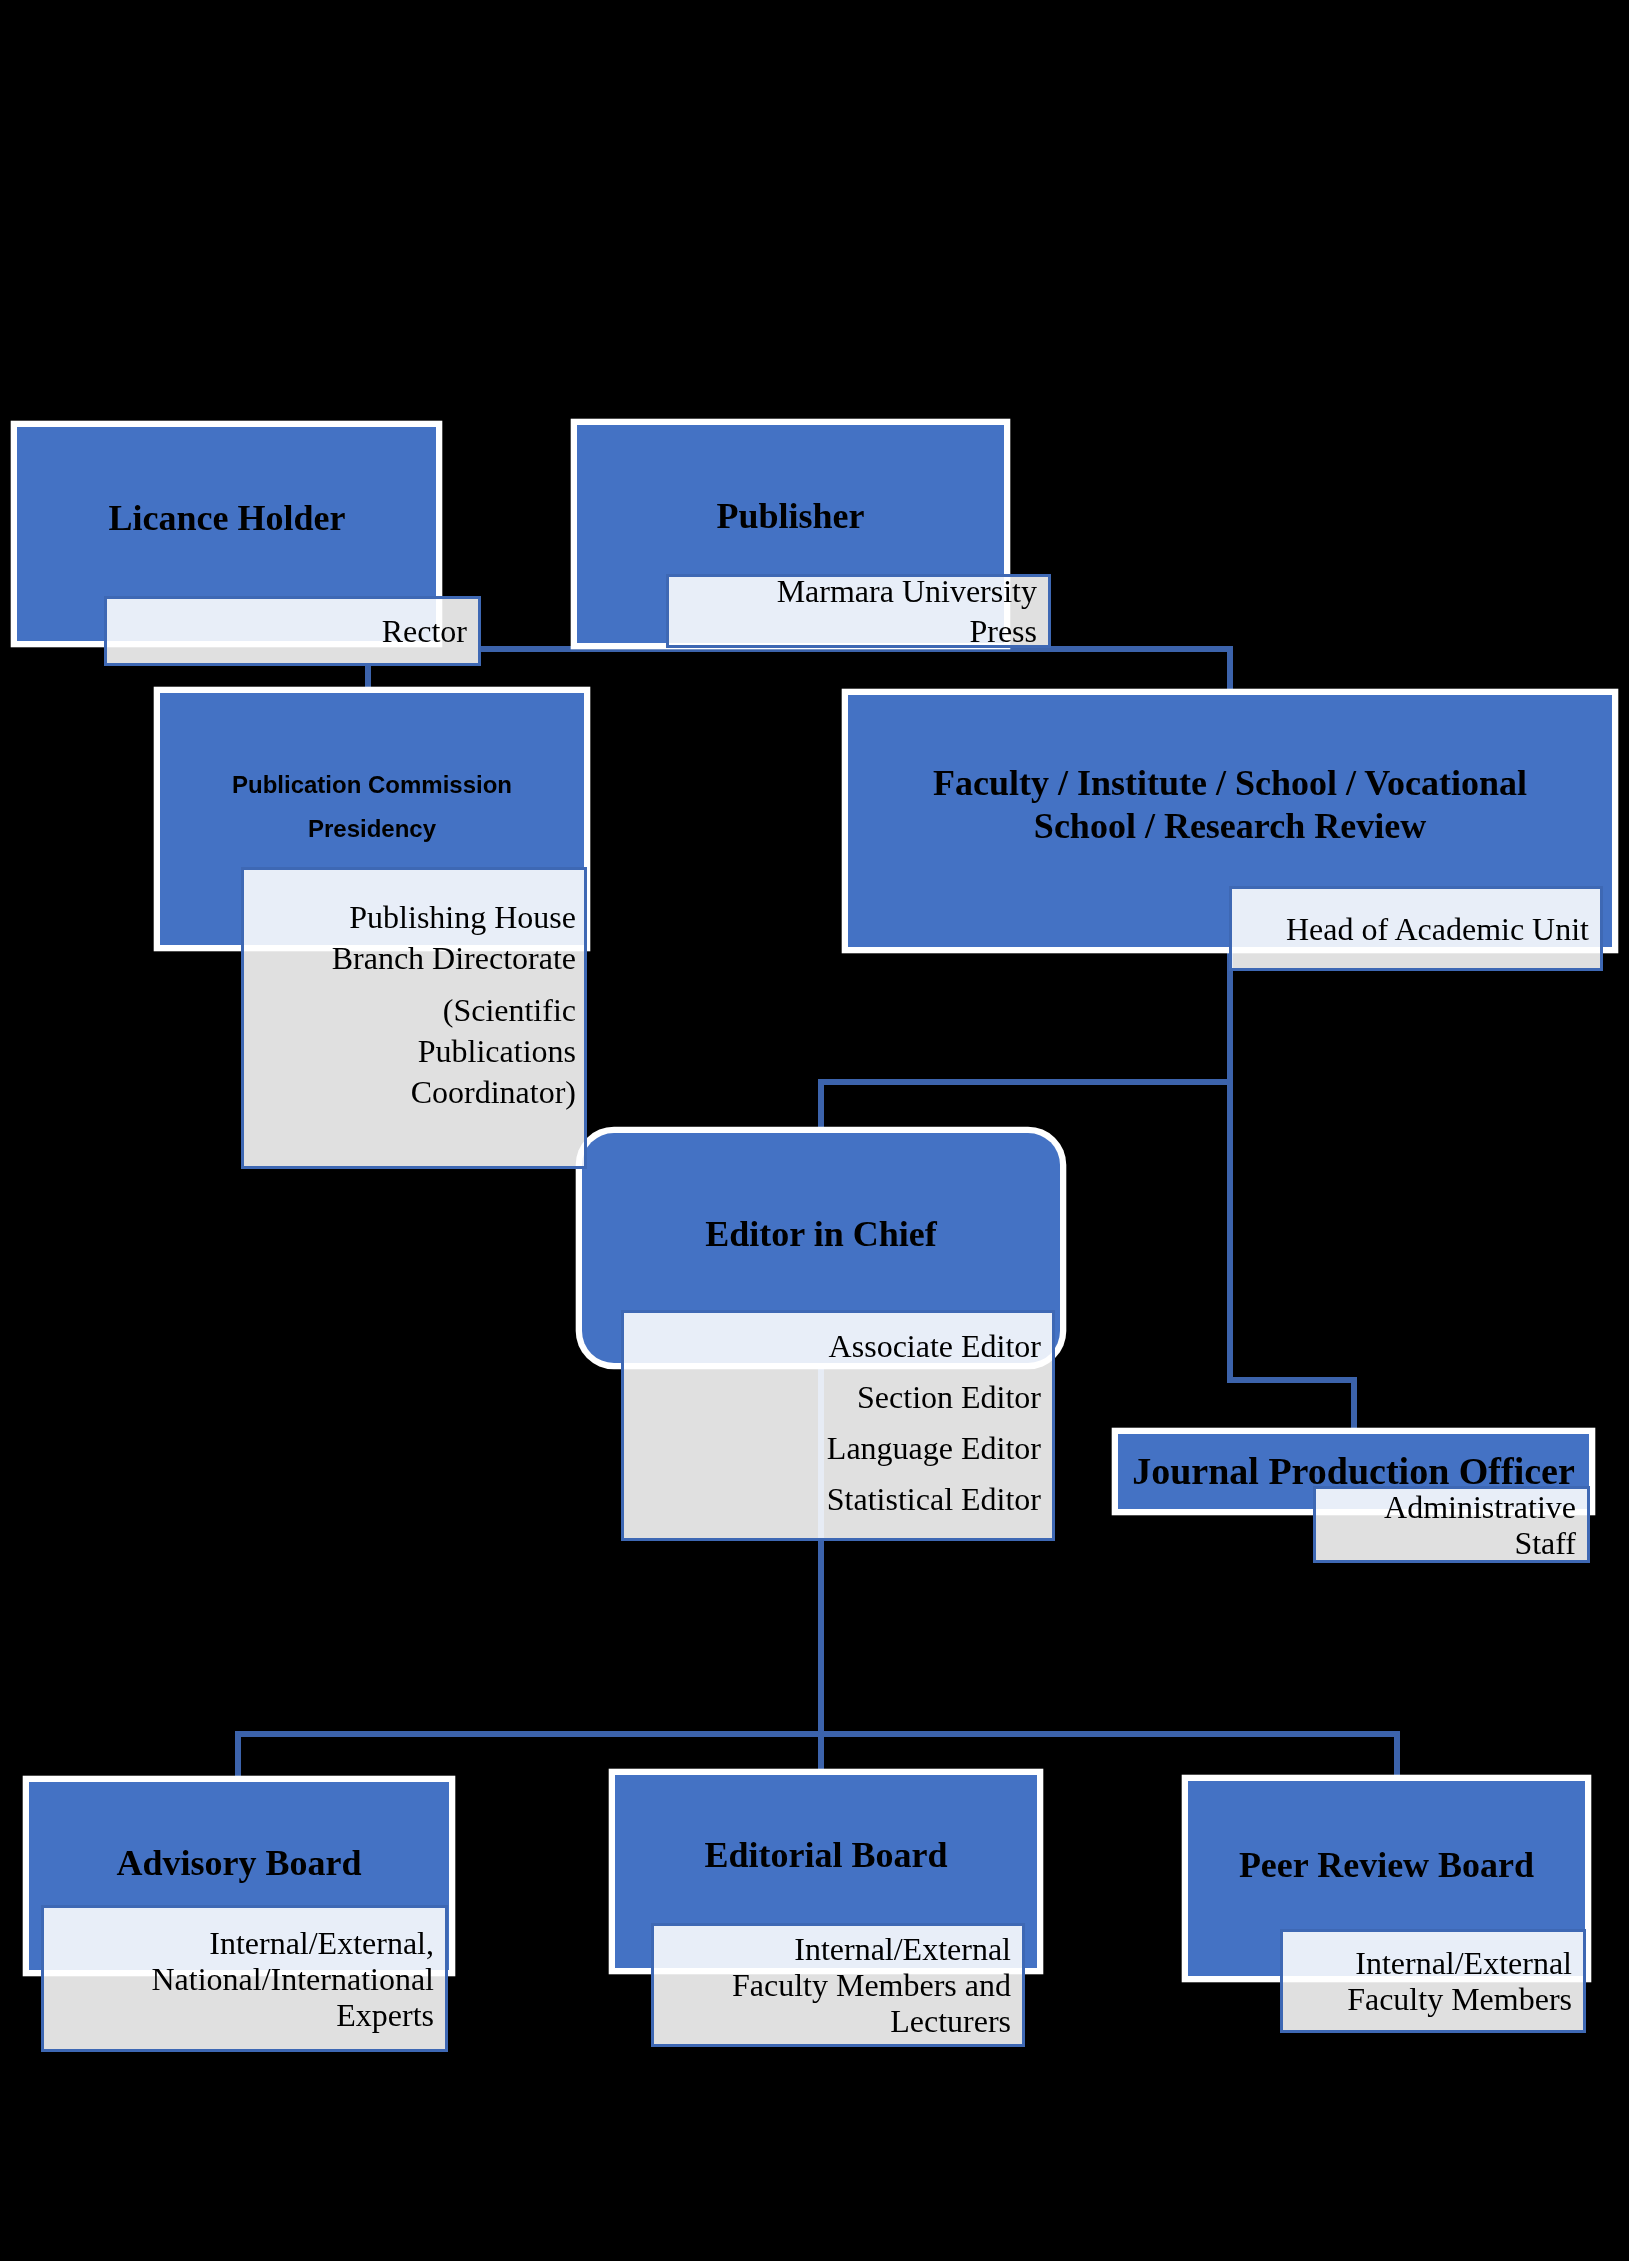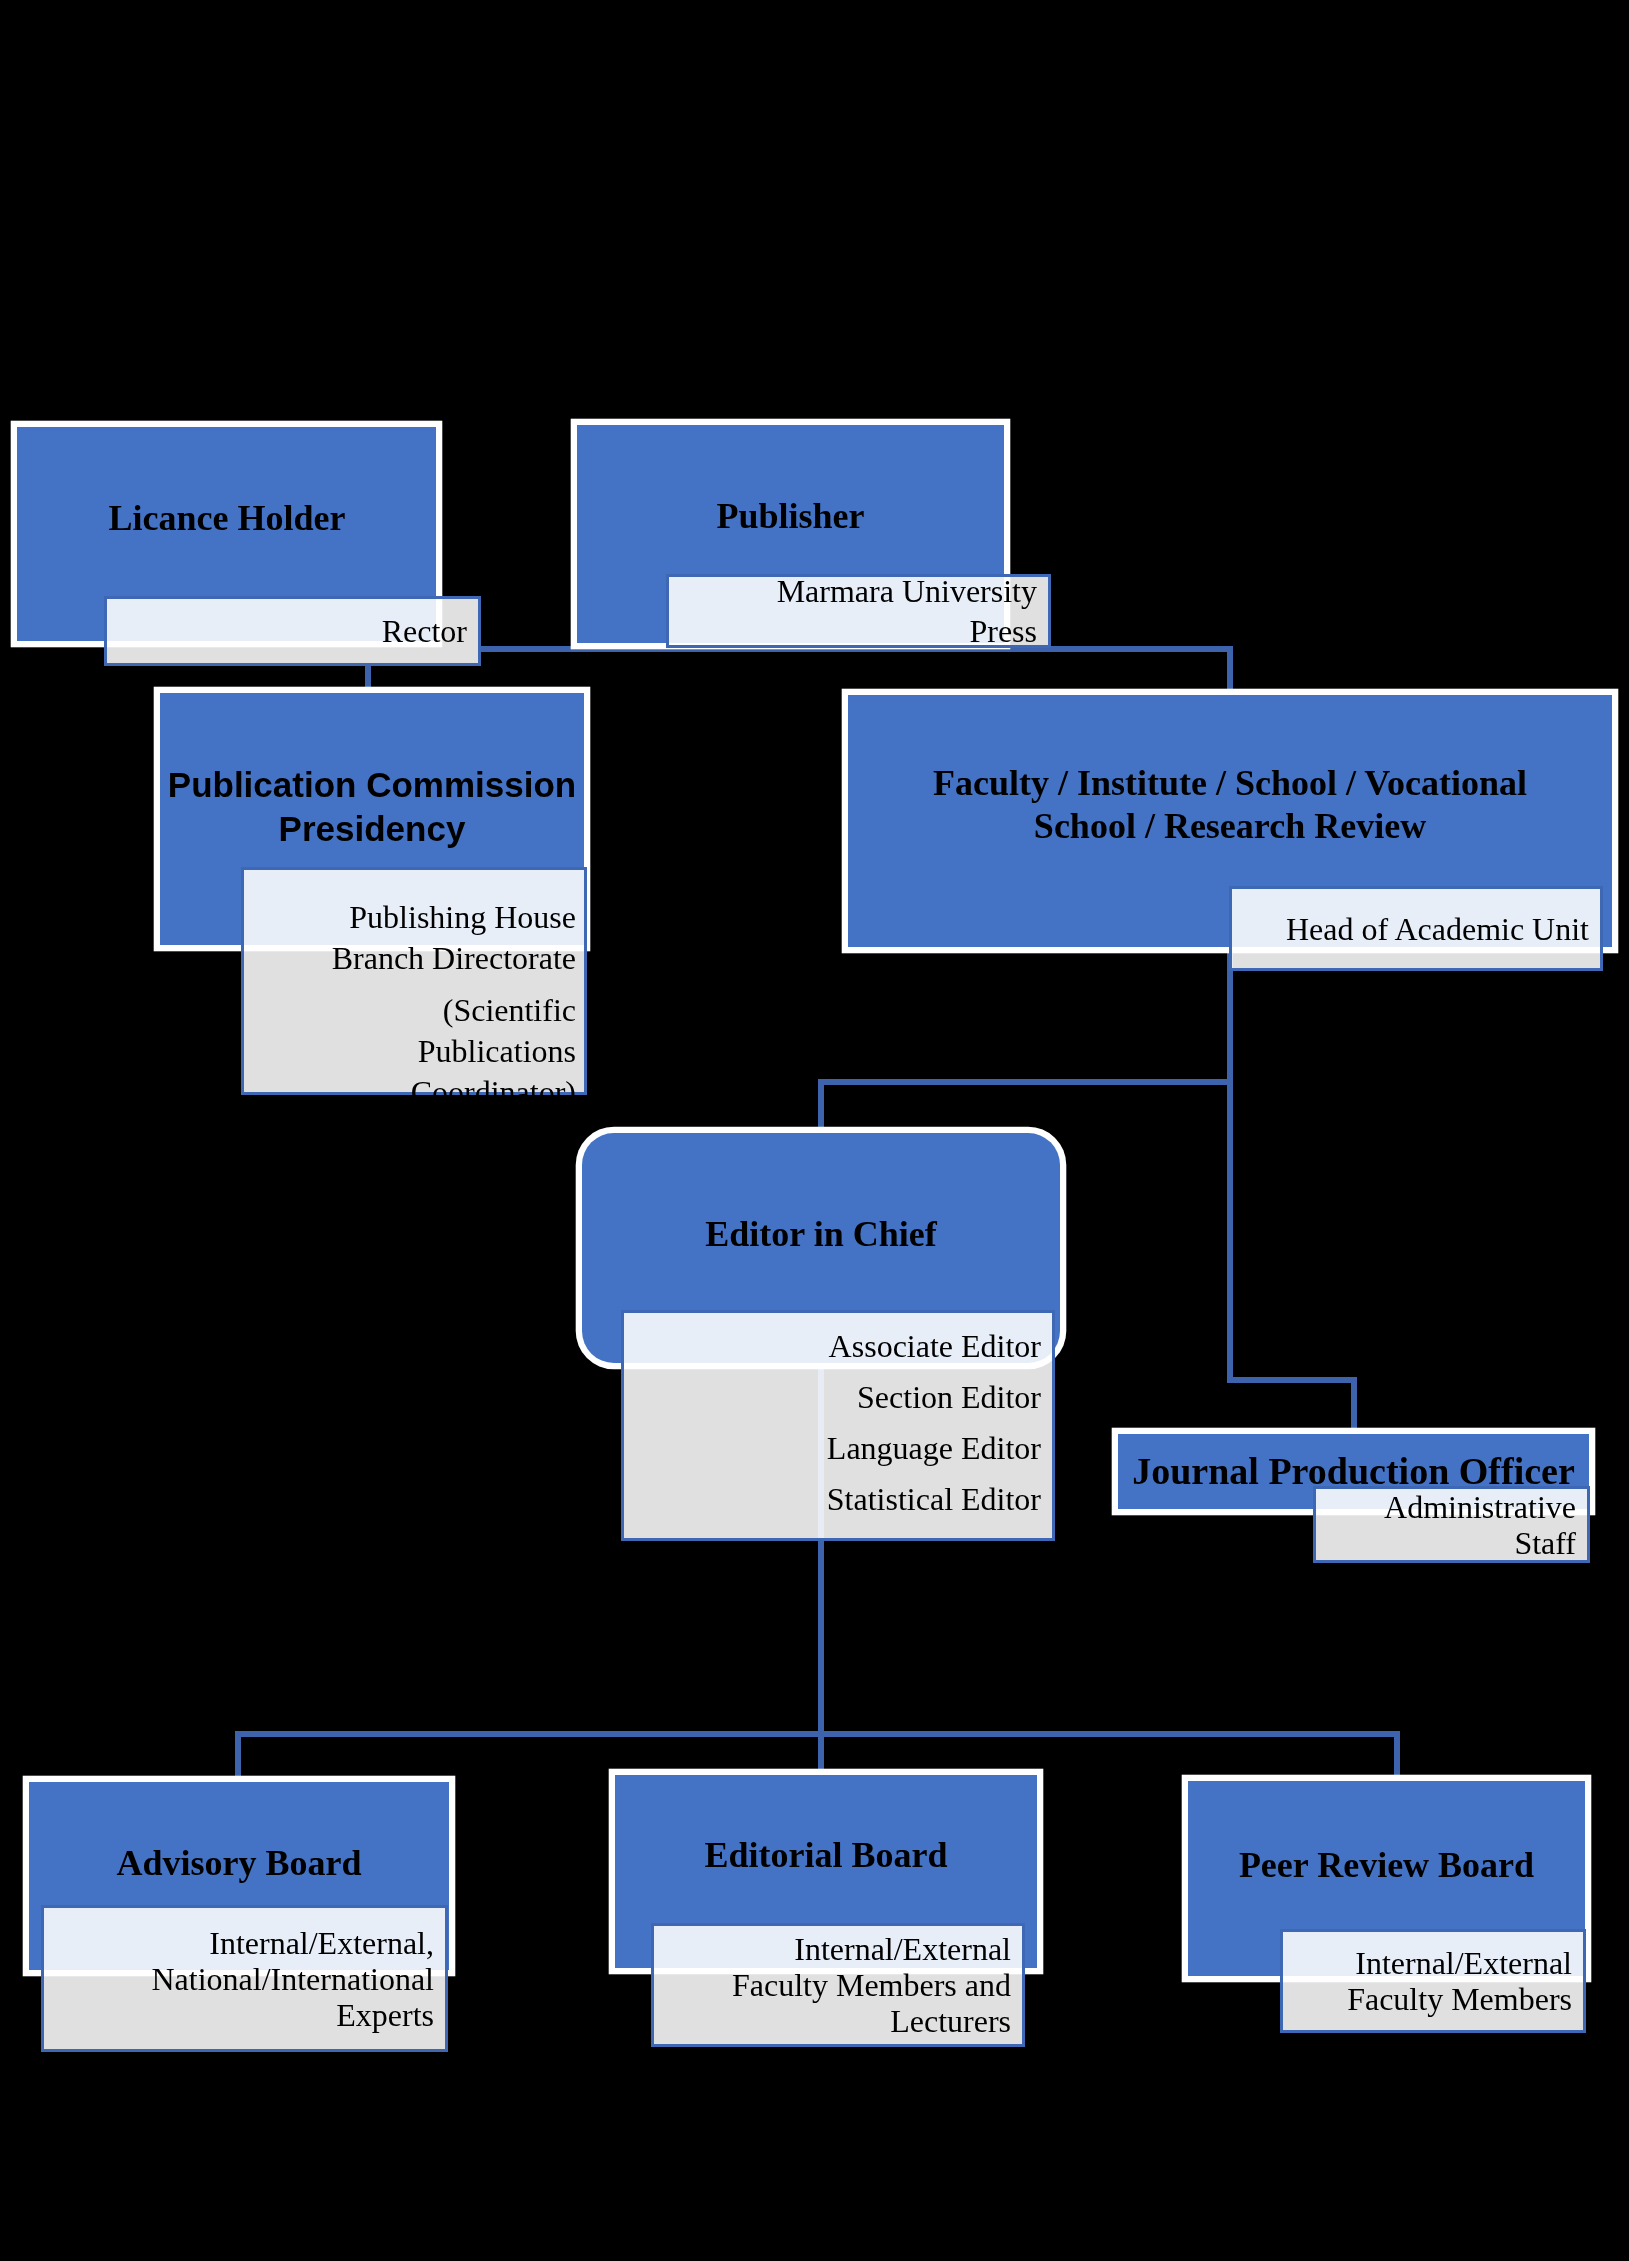--- a/index.html
+++ b/index.html
@@ -18,21 +18,21 @@
     box-shadow:0 0 0 6.3px #ffffff;
     display:flex; align-items:center; justify-content:center;
     text-align:center; z-index:2;
   }
   .box .t {
     font-weight:700; font-size:36px; line-height:43px; color:#000;
     white-space:pre-line; font-family:"Liberation Serif","DejaVu Serif",serif;
   }
   .box .t.sans {
     font-family:"Liberation Sans","DejaVu Sans",sans-serif;
-    font-size:35px; line-height:44px;
+    font-size:24px; line-height:44px;
   }
   .box .t.small { font-size:38px; }
   
   .sub {
     position:absolute; box-sizing:border-box;
     background:rgba(255,255,255,0.88);
     border:3.2px solid #3e68b4;
     z-index:3; color:#000;
     font-size:32px; line-height:40px;
     text-align:right; white-space:pre-line;
@@ -99,21 +99,21 @@
 
   <div class="sub" style="left:104px; top:596px; width:377px; height:70px;">
     <span>Rector</span>
   </div>
 
   <div class="sub" style="left:666px; top:574px; width:385px; height:74px;">
     <span>Marmara University
 Press</span>
   </div>
 
-  <div class="sub topalign" style="left:241px; top:867px; width:346px; height:228px; padding-top:27px; line-height:41px; padding-right:8px;">
+  <div class="sub topalign" style="left:241px; top:867px; width:346px; height:302px; padding-top:27px; line-height:41px; padding-right:8px;">
     <span>Publishing House
 Branch Directorate</span>
     <span style="margin-top:11px;">(Scientific
 Publications
 Coordinator)</span>
   </div>
 
   <div class="sub" style="left:1229px; top:886px; width:374px; height:85px;">
     <span>Head of Academic Unit</span>
   </div>

